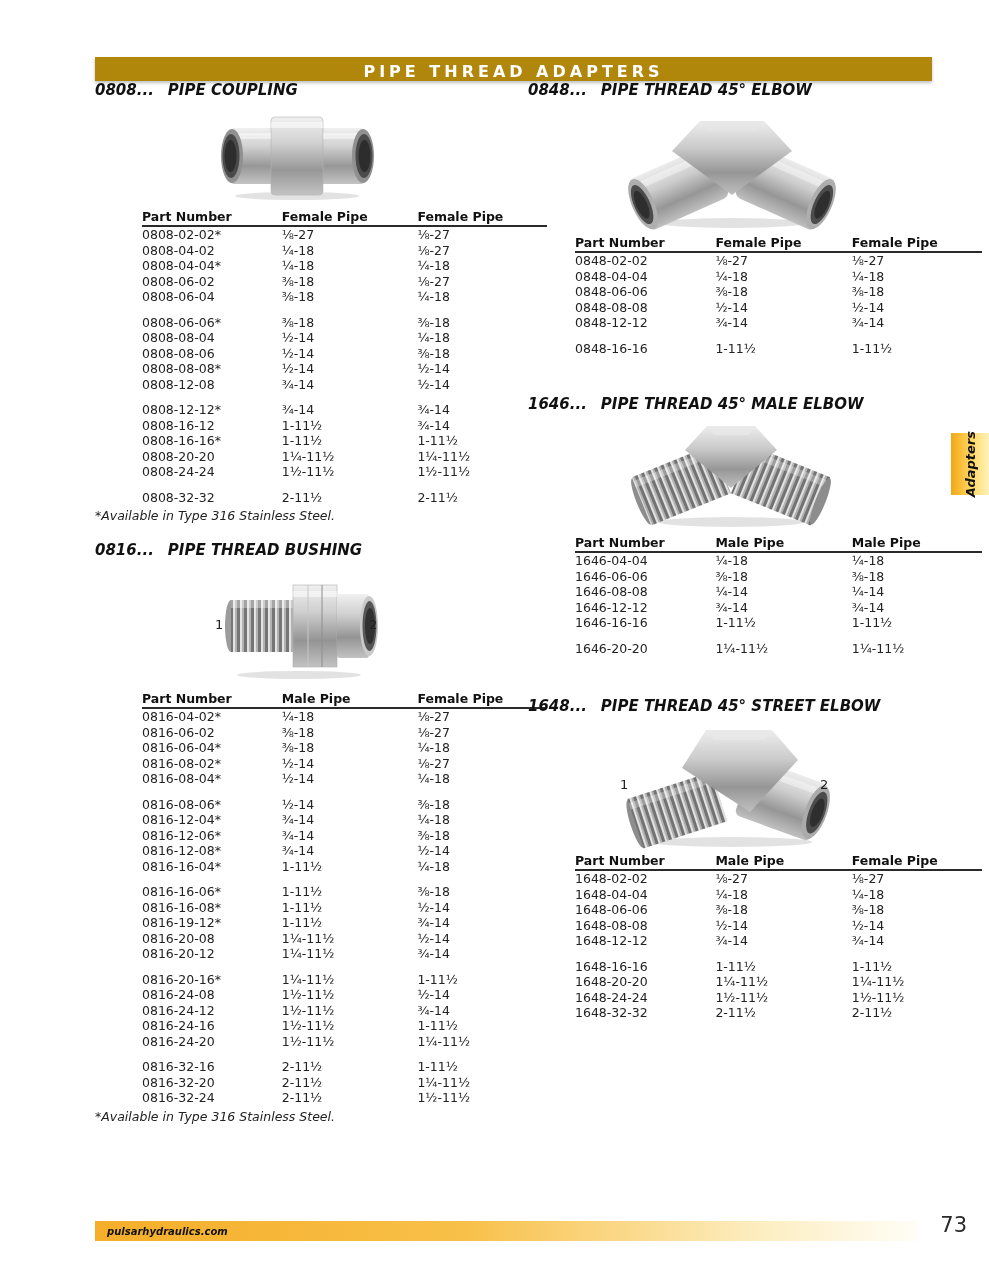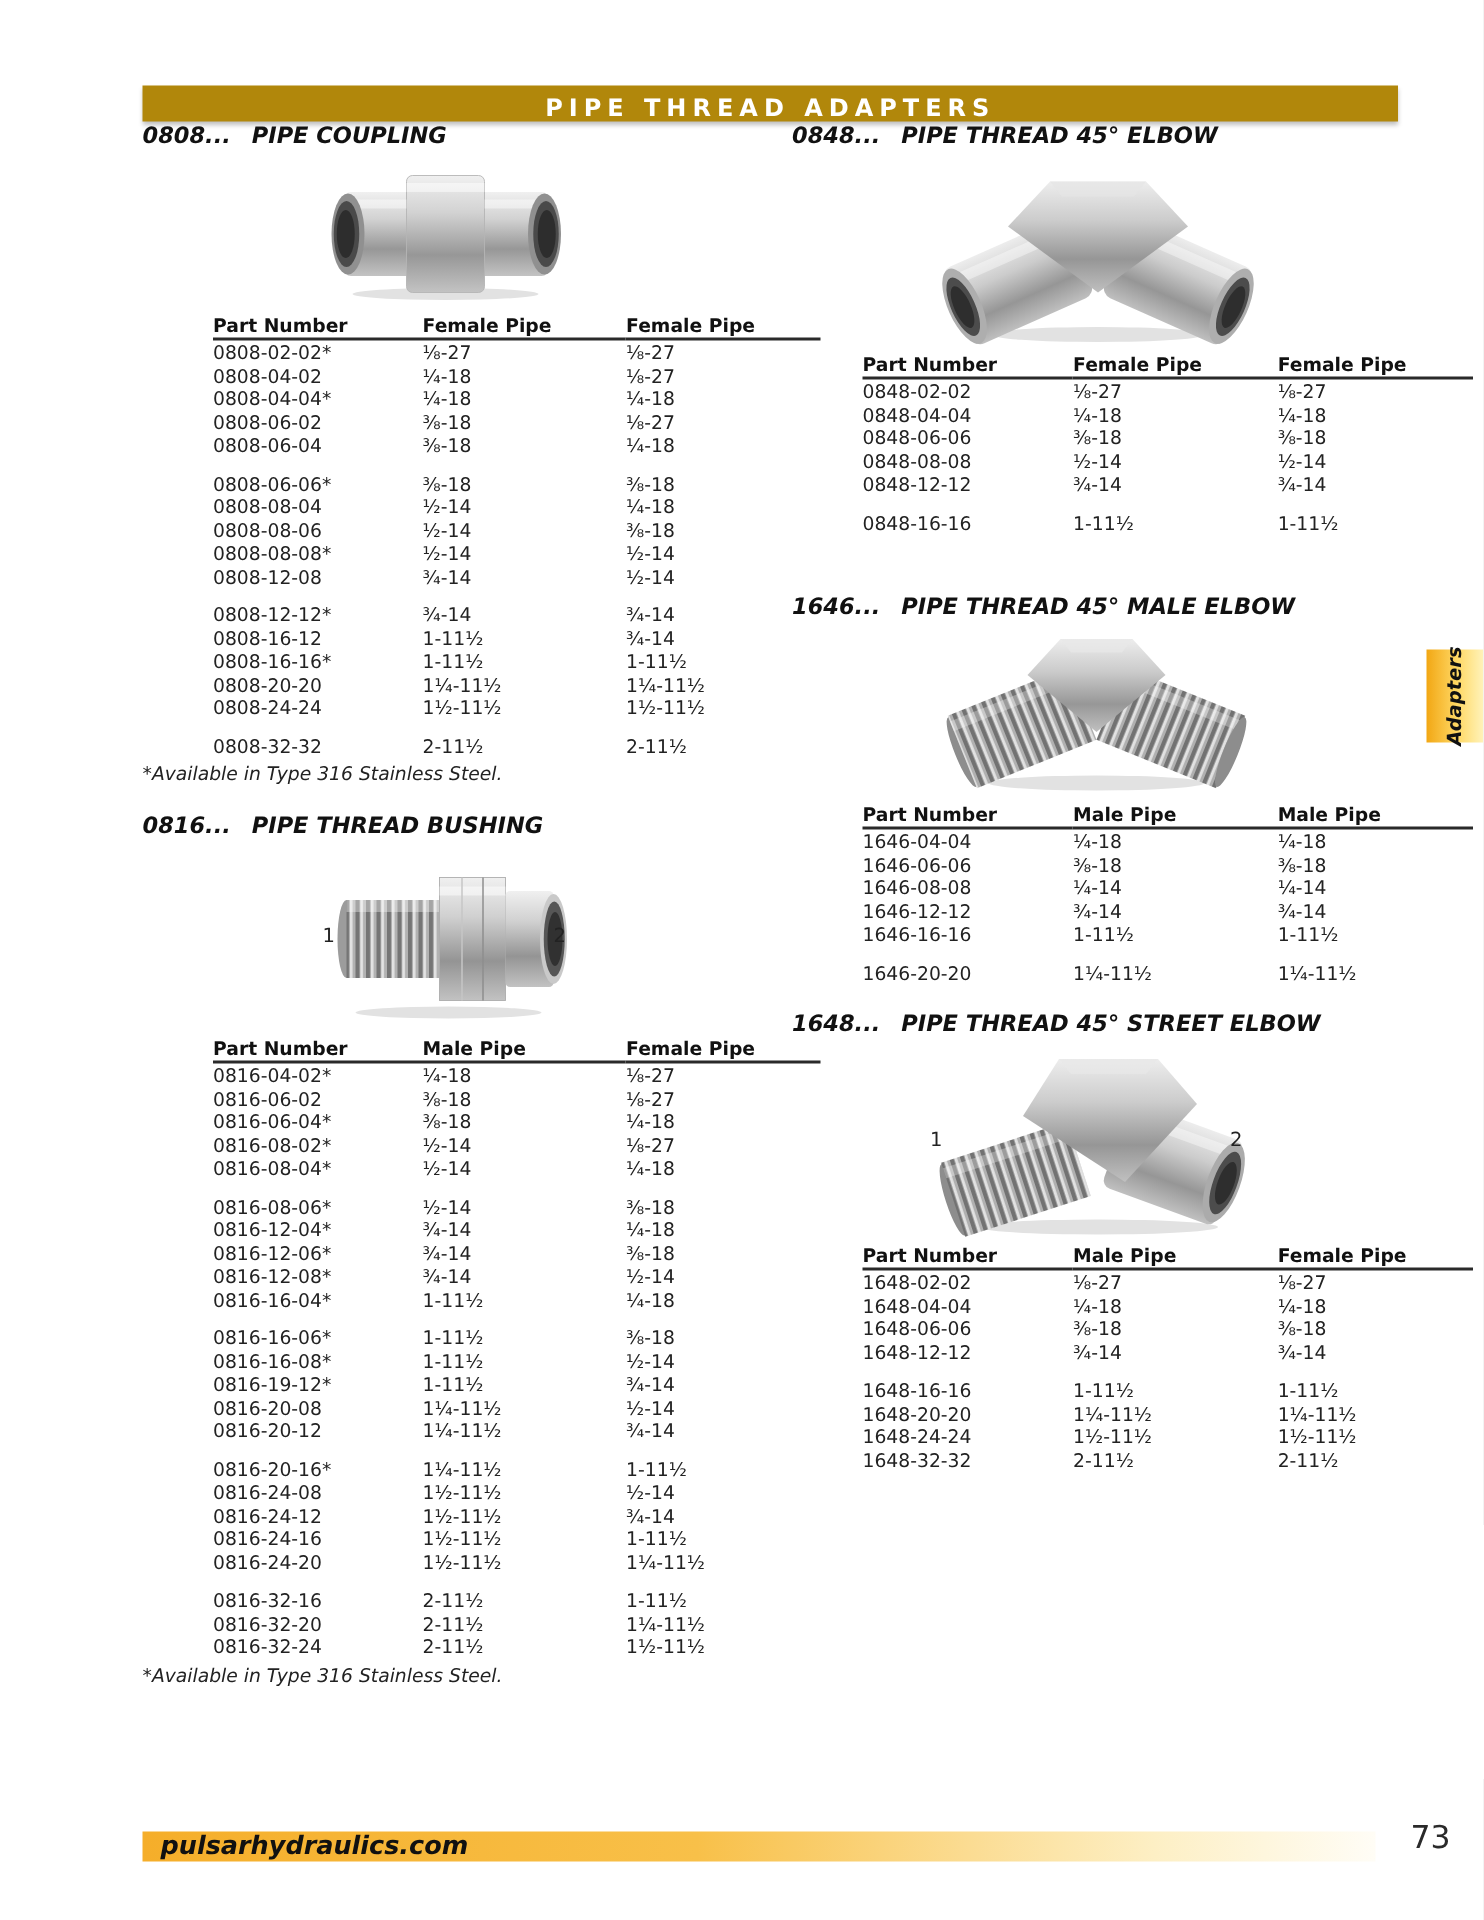--- a/index.html
+++ b/index.html
@@ -22,21 +22,21 @@
   .col-left{left:95px;width:405px;}
   .col-right{left:528px;width:407px;}
   
   .sec-title{
     margin:0;font-size:15px;font-weight:bold;font-style:italic;
     height:20px;line-height:20px;color:#111;
   }
   .sec-title .code{margin-right:14px;}
   .mt1{margin-top:16px;}
   .mt2{margin-top:38px;}
-  .mt3{margin-top:16px;font-style:italic;}
+  .mt3{margin-top:40px;font-style:italic;}
   
   .photo-wrap{position:relative;display:flex;align-items:center;justify-content:center;}
   .callout{
     position:absolute;font-size:13px;color:#222;line-height:14px;
   }
   
   table.parts{border-collapse:collapse;width:100%;table-layout:fixed;margin-left:47px;}
   table.parts th{
     text-align:left;font-size:12.5px;font-weight:bold;padding:0;
     height:17px;line-height:17px;border-bottom:2px solid #2a2a2a;color:#111;
@@ -62,21 +62,21 @@
     writing-mode:vertical-rl;transform:rotate(180deg);
     font-size:13px;font-weight:bold;font-style:italic;color:#111;
   }
   
   .footer-bar{
     position:absolute;left:95px;top:1221px;width:822px;height:20px;
     background:linear-gradient(to right,#f5ae2a 0%,#f8c049 45%,#fdefc4 82%,#fffdf6 100%);
     display:flex;align-items:center;
   }
   .footer-bar span{
-    font-size:17px;font-weight:bold;font-style:italic;color:#111;padding-left:12px;
+    font-size:10px;font-weight:bold;font-style:italic;color:#111;padding-left:12px;
   }
   .page-number{
     position:absolute;right:22px;top:1213px;font-size:21px;color:#2a2a2a;
   }
 </style>
 </head>
 <body>
 
 <div class="page">
 
@@ -593,20 +593,25 @@
             <td>1648-04-04</td>
             <td>¼-18</td>
             <td>¼-18</td>
           </tr>
           <tr>
             <td>1648-06-06</td>
             <td>⅜-18</td>
             <td>⅜-18</td>
           </tr>
           <tr>
+            <td>1648-08-08</td>
+            <td>½-14</td>
+            <td>½-14</td>
+          </tr>
+          <tr>
             <td>1648-12-12</td>
             <td>¾-14</td>
             <td>¾-14</td>
           </tr>
           <tr class="gap">
             <td colspan="3"></td>
           </tr>
           <tr>
             <td>1648-16-16</td>
             <td>1-11½</td>

